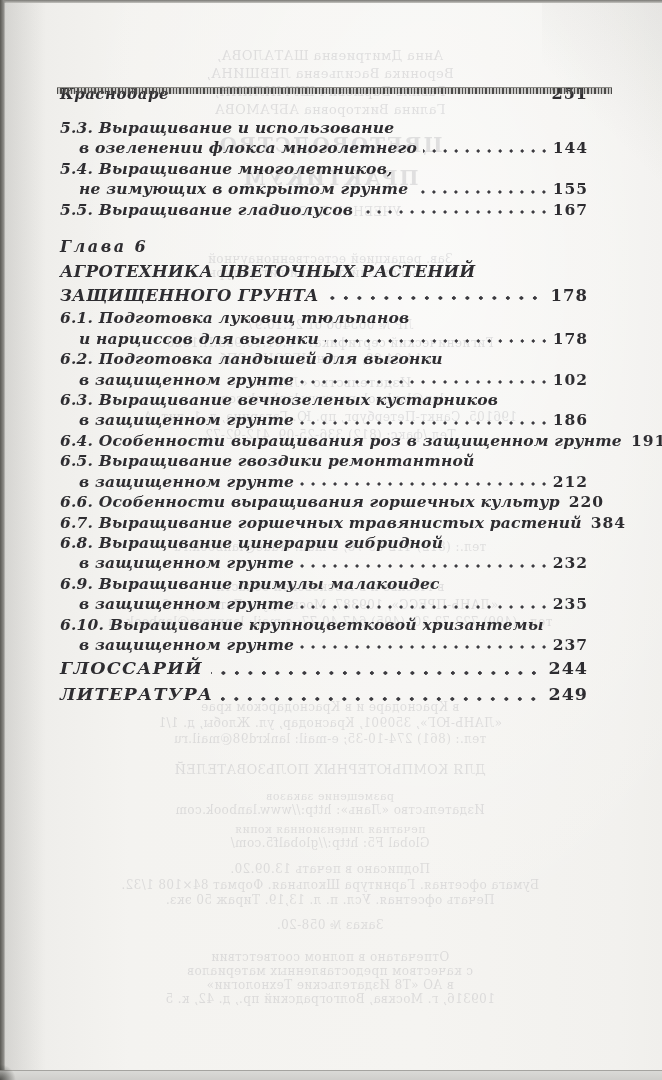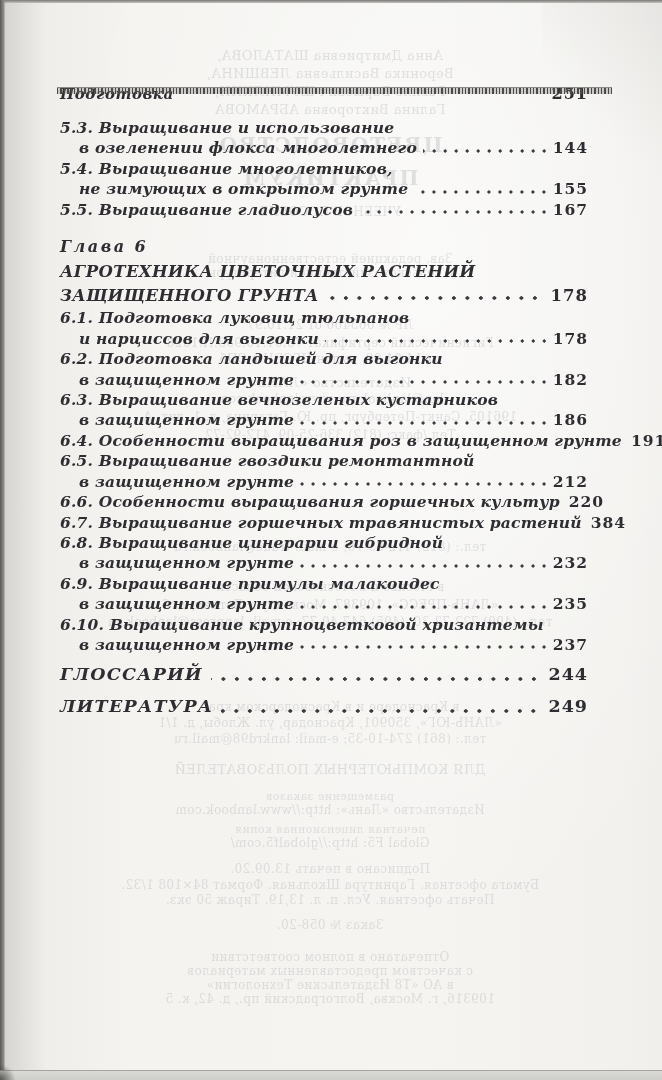--- a/index.html
+++ b/index.html
@@ -72,21 +72,21 @@
   }
   .pg{flex:0 0 auto;letter-spacing:1px;}
   .chapter-label{
     margin-top:17px;margin-bottom:4px;
     font-style:italic;font-size:16px;letter-spacing:2.5px;
   }
   .chapter-title{font-size:16.5px;letter-spacing:0.4px;line-height:21.5px;}
   .chapter-title .leader{background-size:13.5px 10px;margin-right:9px;}
   .chapter-title{margin-bottom:2px;}
   .major{
-    font-size:17.5px;letter-spacing:1.3px;line-height:26px;margin-top:6px;
+    font-size:17.5px;letter-spacing:1.3px;line-height:26px;
   }
   .major .leader{background-size:13.5px 10px;margin-right:8px;margin-left:8px;}
 </style>
 </head>
 <body>
 
 <div class="scan">
   <div class="sheen-tr"></div>
   <div class="gutter-shade"></div>
   <div class="ghosts" id="ghosts">
@@ -123,21 +123,21 @@
       <div class="ghost" style="top: 893px; font-size: 12px;">Печать офсетная. Усл. п. л. 13,19. Тираж 50 экз.</div>
       <div class="ghost" style="top: 918px; font-size: 12px;">Заказ № 058-20.</div>
       <div class="ghost" style="top: 950px; font-size: 12px;">Отпечатано в полном соответствии</div>
       <div class="ghost" style="top: 964px; font-size: 12px;">с качеством предоставленных материалов</div>
       <div class="ghost" style="top: 978px; font-size: 12px;">в АО «Т8 Издательские Технологии»</div>
       <div class="ghost" style="top: 992px; font-size: 12px;">109316, г. Москва, Волгоградский пр., д. 42, к. 5</div>
     </div>
 
   <div class="content">
     <div class="header">
-      <span class="htitle">Подготовка</span>
+      <span class="htitle">Краснодаре</span>
       <span class="hpage">251</span>
     </div>
     <div class="rule"></div>
     <div class="toc" id="toc">
         <div class="row entry">
           <span class="t">5.3. Выращивание и использование</span>
         </div>
         <div class="row entry wrap">
           <span class="t">в озеленении флокса многолетнего</span>
           <span class="leader"></span>
@@ -174,21 +174,21 @@
           <span class="t">и нарциссов для выгонки</span>
           <span class="leader"></span>
           <span class="pg">178</span>
         </div>
         <div class="row entry">
           <span class="t">6.2. Подготовка ландышей для выгонки</span>
         </div>
         <div class="row entry wrap">
           <span class="t">в защищенном грунте</span>
           <span class="leader"></span>
-          <span class="pg">182</span>
+          <span class="pg">102</span>
         </div>
         <div class="row entry">
           <span class="t">6.3. Выращивание вечнозеленых кустарников</span>
         </div>
         <div class="row entry wrap">
           <span class="t">в защищенном грунте</span>
           <span class="leader"></span>
           <span class="pg">186</span>
         </div>
         <div class="row entry">

